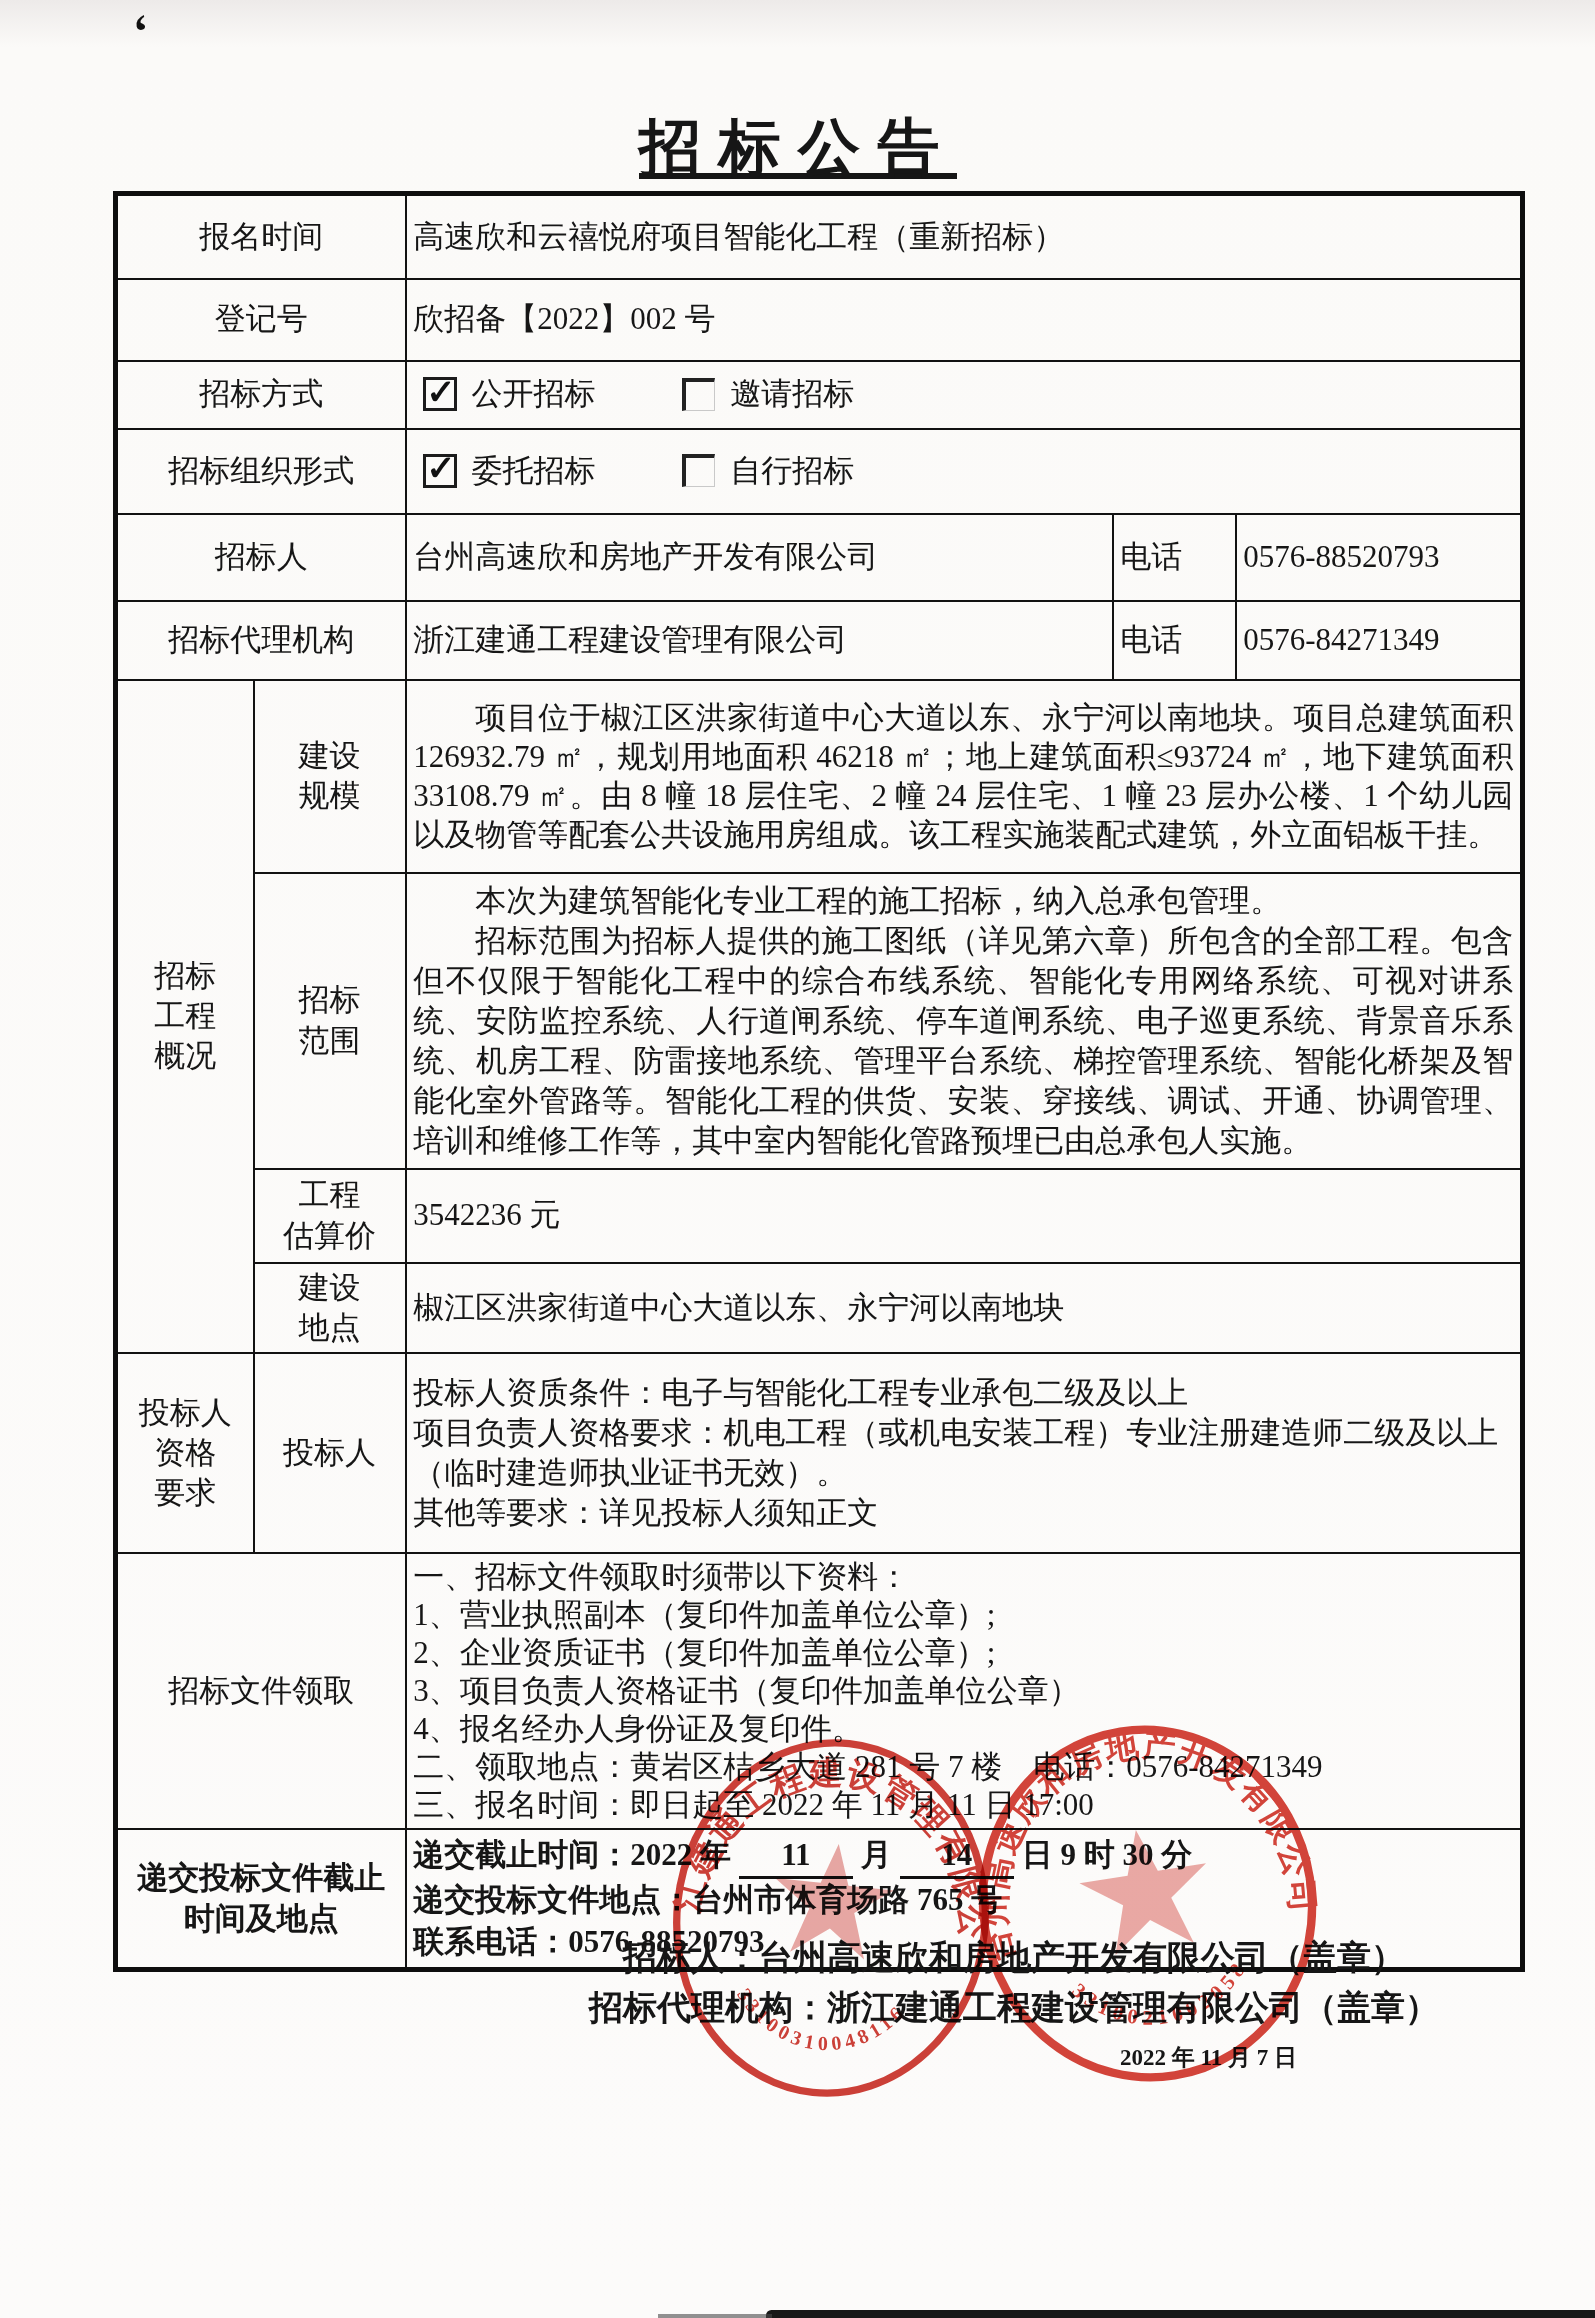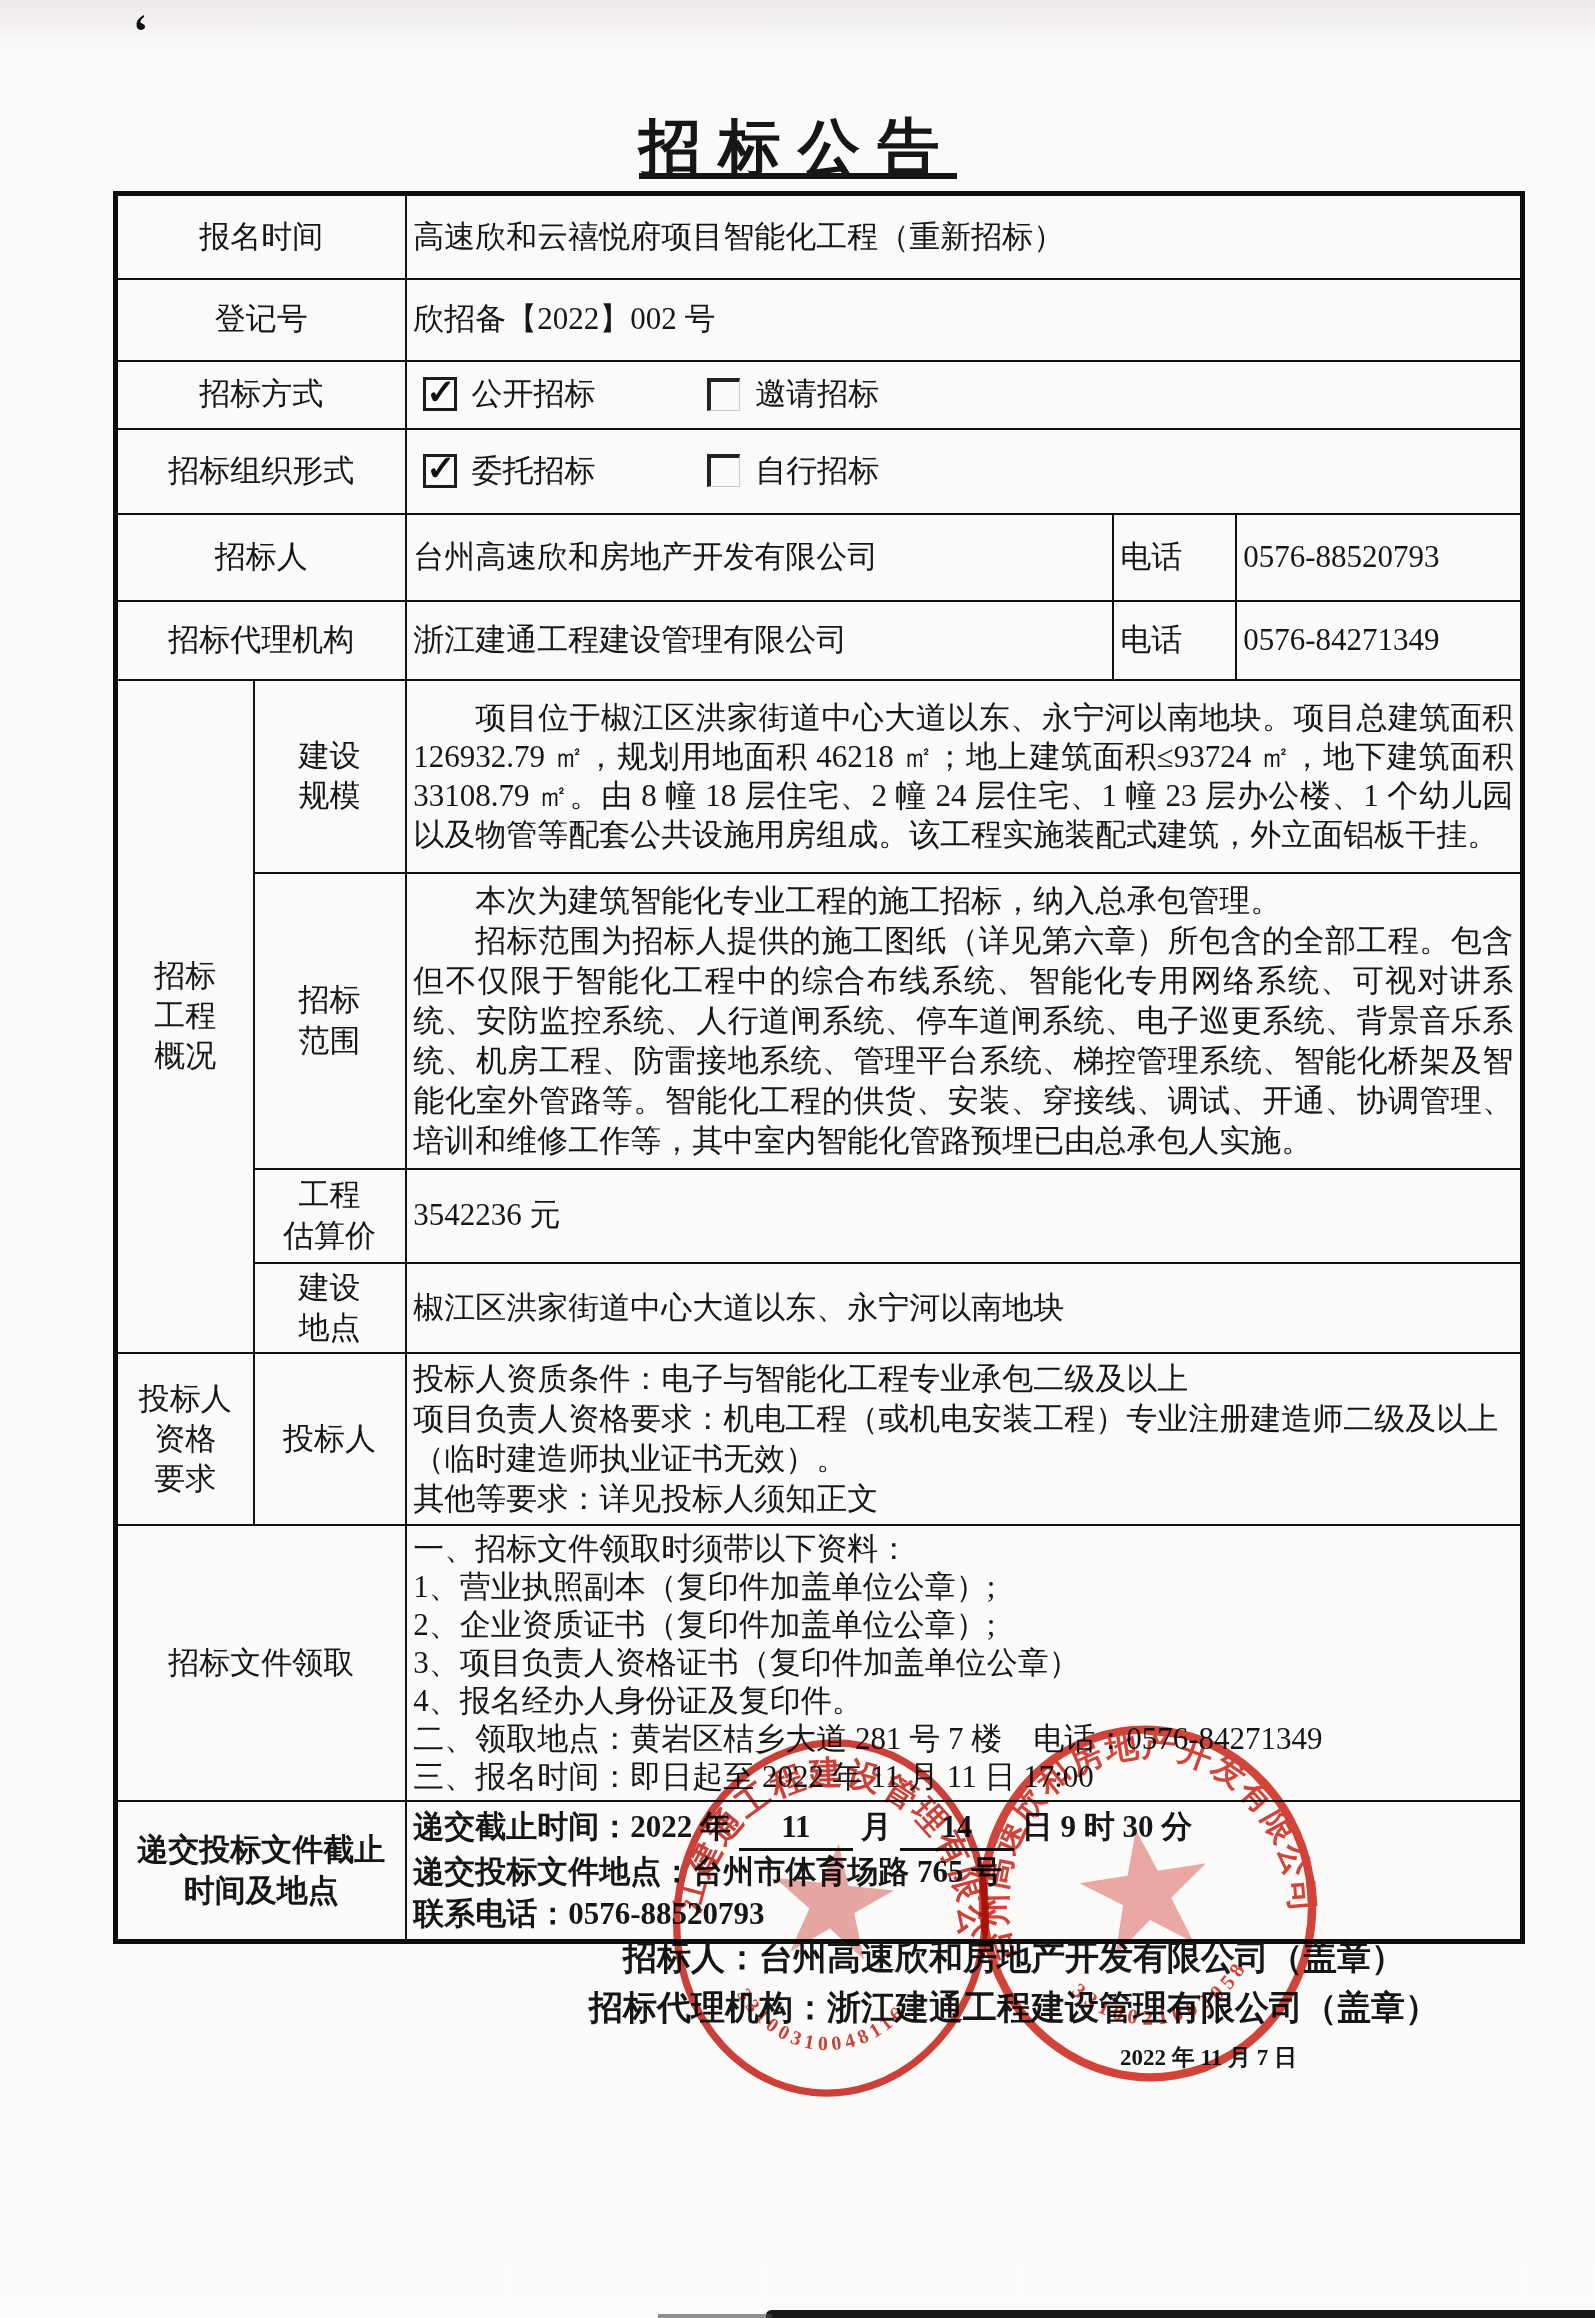--- a/index.html
+++ b/index.html
@@ -33,38 +33,38 @@
     vertical-align:middle;
     padding:4px 6.7px;
     overflow:hidden;
   }
   table.doc{border:5.4px solid #0e0e0e;}
   td.lab{text-align:center;white-space:pre-line;}
   td.val-center{text-align:left;}
   td.val-left{padding-left:19px;}
   .h-r1{height:85px}.h-r2{height:82px}.h-r3{height:68px}.h-r4{height:85px}
   .h-r5{height:87px}.h-r6{height:79px}.h-r7{height:193px}.h-r8{height:296px}
-  .h-r9{height:94px}.h-r10{height:88px}.h-r11{height:172px}.h-r12{height:276px}
+  .h-r9{height:94px}.h-r10{height:88px}.h-r11{height:200px}.h-r12{height:276px}
   .h-r13{height:134px}
   
   .cb-row{display:flex;align-items:center;padding-left:9.4px;}
   .cb-box{
     position:relative;display:inline-block;
     width:28px;height:28px;margin-right:14.8px;flex:0 0 auto;
   }
   .cb-box[data-checked="true"]{border:3.4px solid #1c1c1c;}
   .cb-box[data-checked="true"]::after{
     content:"✓";position:absolute;left:0.7px;top:-10.7px;
     font-size:35px;font-weight:700;color:#111;
   }
   .cb-box[data-checked="false"]{
     border-top:4px solid #222;border-left:4px solid #222;
     border-right:1.3px solid #c9c9c9;border-bottom:1.3px solid #c9c9c9;
   }
-  .cb-label{margin-right:112px;}
+  .cb-label{margin-right:87px;}
   
   .para{margin:0;text-align:justify;text-indent:2em;line-height:39px;}
   .cell-r8 .para{line-height:40px;}
   .lines-tight div{line-height:38px;}
   .lines-mid div{line-height:40px;}
   .bold{font-weight:700;}
   .underline-num{
     display:inline-block;min-width:101px;text-align:center;
     border-bottom:3.4px solid #111;padding:0 6.7px;
   }

